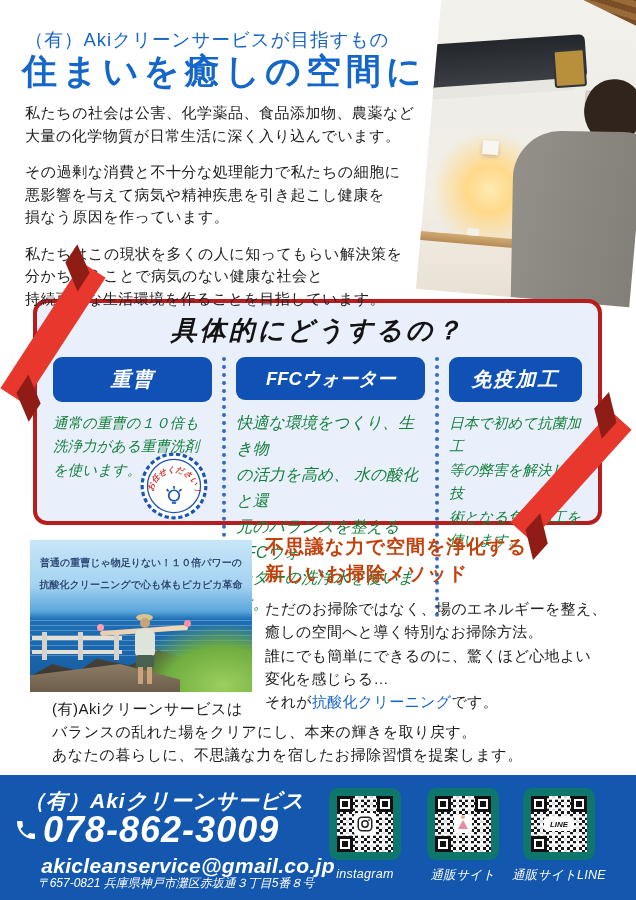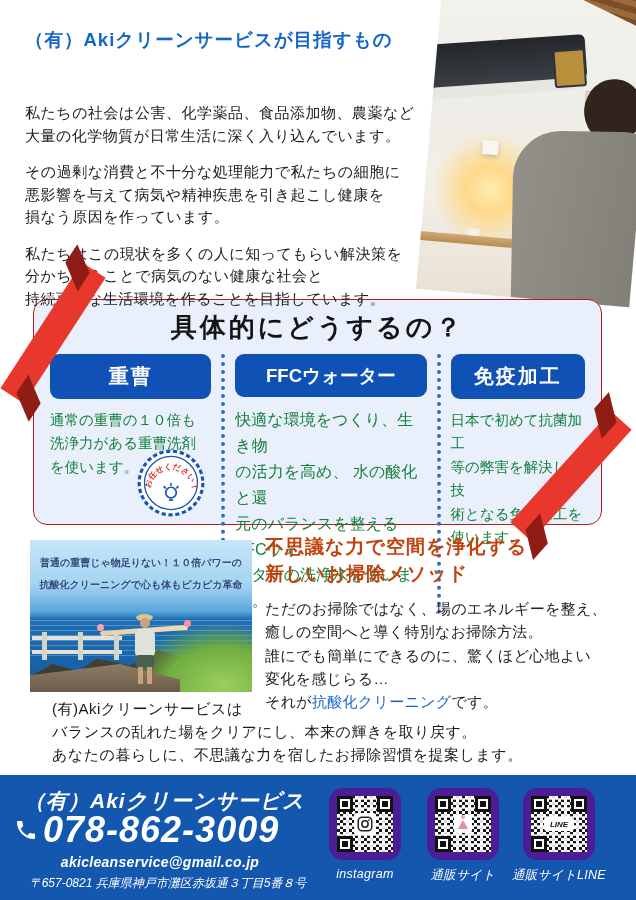--- a/index.html
+++ b/index.html
@@ -1,20 +1,20 @@
 <!DOCTYPE html>
 <html><head>
 <meta charset="utf-8">
 <style>
   html,body{margin:0;padding:0;background:#fff;}
   .page{position:relative;width:636px;height:900px;overflow:hidden;background:#fff;
         font-family:"Liberation Sans","DejaVu Sans",sans-serif;}
 
   
-  .subtitle{position:absolute;left:25px;top:27px;font-size:18.5px;font-weight:bold;
+  .subtitle{position:absolute;left:25px;top:27px;font-size:18.5px;font-weight:normal;
             color:#1565c8;letter-spacing:1px;z-index:3;}
   .main-title{position:absolute;left:22px;top:48px;margin:0;font-size:35px;font-weight:800;
             color:#1467c8;letter-spacing:5px;z-index:3;}
   .intro{position:absolute;left:25px;top:102px;width:430px;z-index:3;}
   .intro p{white-space:pre-line;font-size:15px;line-height:1.5;color:#222;
            letter-spacing:.5px;font-weight:500;margin:0 0 14px;}
 
   
   .ac-photo{position:absolute;top:-12px;right:-18px;width:214px;height:312px;
             transform:rotate(5deg);transform-origin:55% 10%;overflow:hidden;z-index:1;
@@ -38,21 +38,21 @@
         background:linear-gradient(#d2aa74,#b68c55);}
   .shelf::before{content:"";position:absolute;left:14px;top:-7px;width:14px;height:7px;background:#efece6;}
   .shelf::after{content:"";position:absolute;left:52px;top:-7px;width:12px;height:7px;background:#f3f1ea;}
   .person-hair{position:absolute;top:86px;right:4px;width:58px;height:64px;background:#30241d;
         border-radius:50% 46% 48% 50%;}
   .person-body{position:absolute;top:140px;right:-28px;width:152px;height:190px;transform:rotate(-4deg);
         background:linear-gradient(100deg,#94918b,#7e7b75);border-radius:48px 42px 0 0;}
 
   
   .sbox{position:absolute;left:33px;top:299px;width:569px;height:226px;box-sizing:border-box;
-        background:#e9f0fb;border:1px solid #b91c1c;border-radius:14px;z-index:2;}
+        background:#e9f0fb;border:4px solid #b91c1c;border-radius:14px;z-index:2;font-style:italic;}
   .sbox h2{margin:10px 0 7px;text-align:center;font-size:26px;font-weight:600;color:#141414;
         letter-spacing:3px;}
   .cols{display:flex;padding:2px 6px 0;}
   .col{box-sizing:border-box;padding:0 10px;position:relative;}
   .col-1{width:182px;}
   .col-2{width:216px;border-left:4px dotted #2f6ec8;}
   .col-3{width:159px;border-left:4px dotted #2f6ec8;}
   .sbtn{background:#0f51b4;color:#fff;font-weight:bold;text-align:center;border-radius:9px;
         padding:9px 0;font-size:20px;letter-spacing:2px;margin-bottom:10px;}
   .col-2 .sbtn{font-size:18.5px;letter-spacing:0;}
@@ -108,26 +108,26 @@
   
   .closing{position:absolute;left:24px;top:698px;width:602px;font-size:15px;line-height:1.52;
      color:#1a1a1a;letter-spacing:.5px;white-space:pre-line;z-index:2;margin-left:28px;}
 
   
   .footer{position:absolute;left:0;right:0;top:775px;bottom:0;background:#1457ae;z-index:4;color:#fff;font-style:italic;}
   .f-company{position:absolute;left:24px;top:12px;font-size:21px;font-weight:bold;letter-spacing:1px;}
   .f-phone{position:absolute;left:14px;top:34px;display:flex;align-items:center;gap:5px;
      font-size:36px;font-weight:800;letter-spacing:1px;}
   .f-phone svg{width:24px;height:24px;}
-  .f-email{position:absolute;left:0;top:79px;width:320px;text-align:center;font-size:14px;
-     font-weight:bold;letter-spacing:.3px;}
-  .f-address{position:absolute;left:0;top:100px;width:336px;text-align:center;font-size:12px;}
+  .f-email{position:absolute;left:0;top:79px;width:320px;text-align:center;font-size:21px;
+     font-weight:bold;letter-spacing:.3px;padding-left:28px;}
+  .f-address{position:absolute;left:0;top:100px;width:336px;text-align:center;font-size:12px;padding-left:8px;}
   .qr-group{position:absolute;top:13px;width:100px;text-align:center;}
   .qg1{left:315px;} .qg2{left:413px;} .qg3{left:509px;}
-  .qr-tile{width:72px;height:72px;background:#4c1d95;border-radius:14px;margin:0 auto;position:relative;}
+  .qr-tile{width:72px;height:72px;background:#0f766e;border-radius:9px;margin:0 auto;position:relative;}
   .qr{position:absolute;left:8px;top:8px;width:56px;height:56px;
      background:repeating-linear-gradient(90deg,transparent 0 9px,rgba(255,255,255,.85) 9px 12px),
                 repeating-linear-gradient(0deg,transparent 0 7px,rgba(255,255,255,.7) 7px 9px),
                 repeating-conic-gradient(#16181c 0% 25%,#fff 0% 50%);
      background-size:100% 100%,100% 100%,6px 6px;}
   .qr .f{position:absolute;width:16px;height:16px;background:#fff;border:3px solid #111;box-sizing:border-box;}
   .qr .f::after{content:"";position:absolute;left:2px;top:2px;right:2px;bottom:2px;background:#111;}
   .f-tl{left:0;top:0;} .f-tr{right:0;top:0;} .f-bl{left:0;bottom:0;}
   .qr-center{position:absolute;left:50%;top:50%;transform:translate(-50%,-50%);background:#fff;
      border-radius:3px;display:flex;align-items:center;justify-content:center;}
@@ -150,20 +150,21 @@
     <div class="ac-circuit"></div>
     <div class="wallbox"></div>
     <div class="glow"></div>
     <div class="sconce"></div>
     <div class="shelf"></div>
     <div class="person-hair"></div>
     <div class="person-body"></div>
   </div>
 
   <div class="subtitle">（有）Akiクリーンサービスが目指すもの</div>
+  <h1 class="main-title">住まいを癒しの空間に</h1>
   <div class="intro">
     <p>私たちの社会は公害、化学薬品、食品添加物、農薬など
 大量の化学物質が日常生活に深く入り込んでいます。</p>
     <p>その過剰な消費と不十分な処理能力で私たちの細胞に
 悪影響を与えて病気や精神疾患を引き起こし健康を
 損なう原因を作っています。</p>
     <p>私たちはこの現状を多くの人に知ってもらい解決策を
 分かち合うことで病気のない健康な社会と
 持続可能な生活環境を作ることを目指しています。</p>
   </div>

